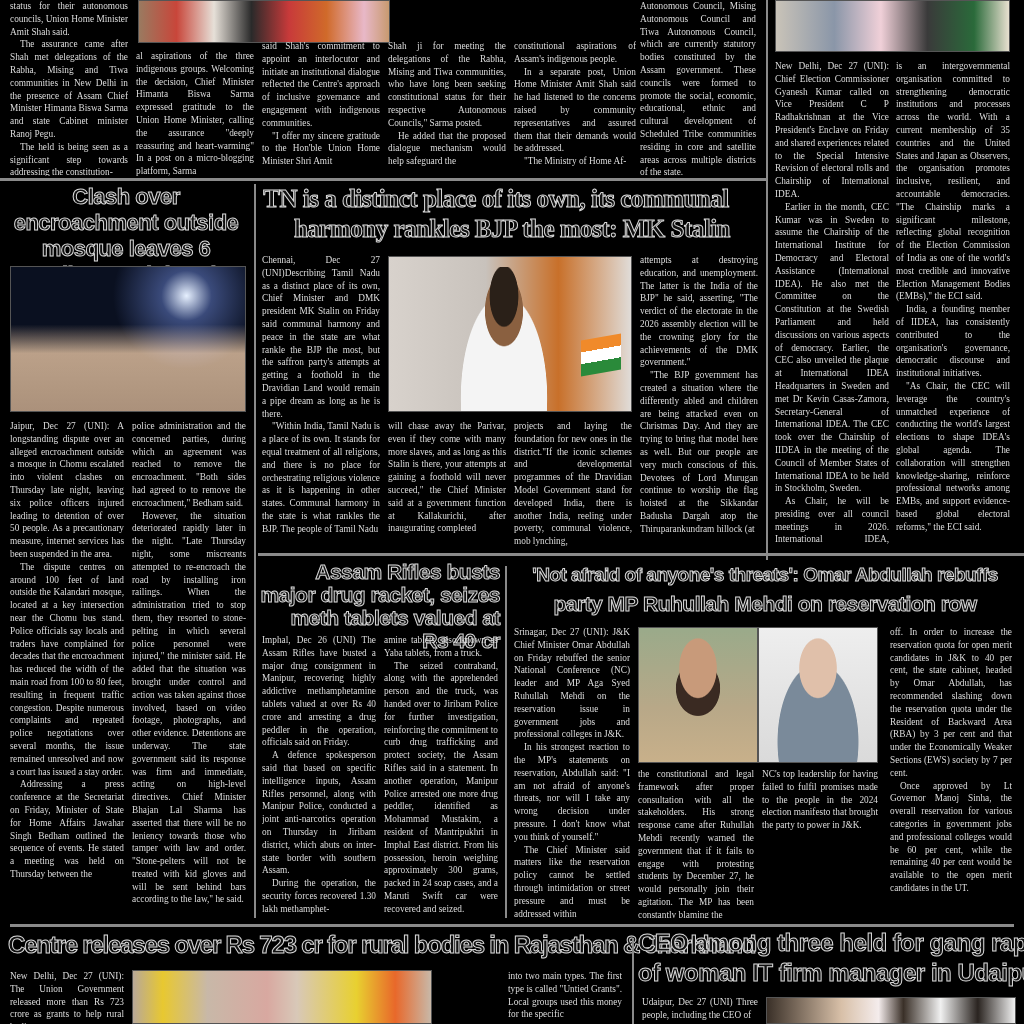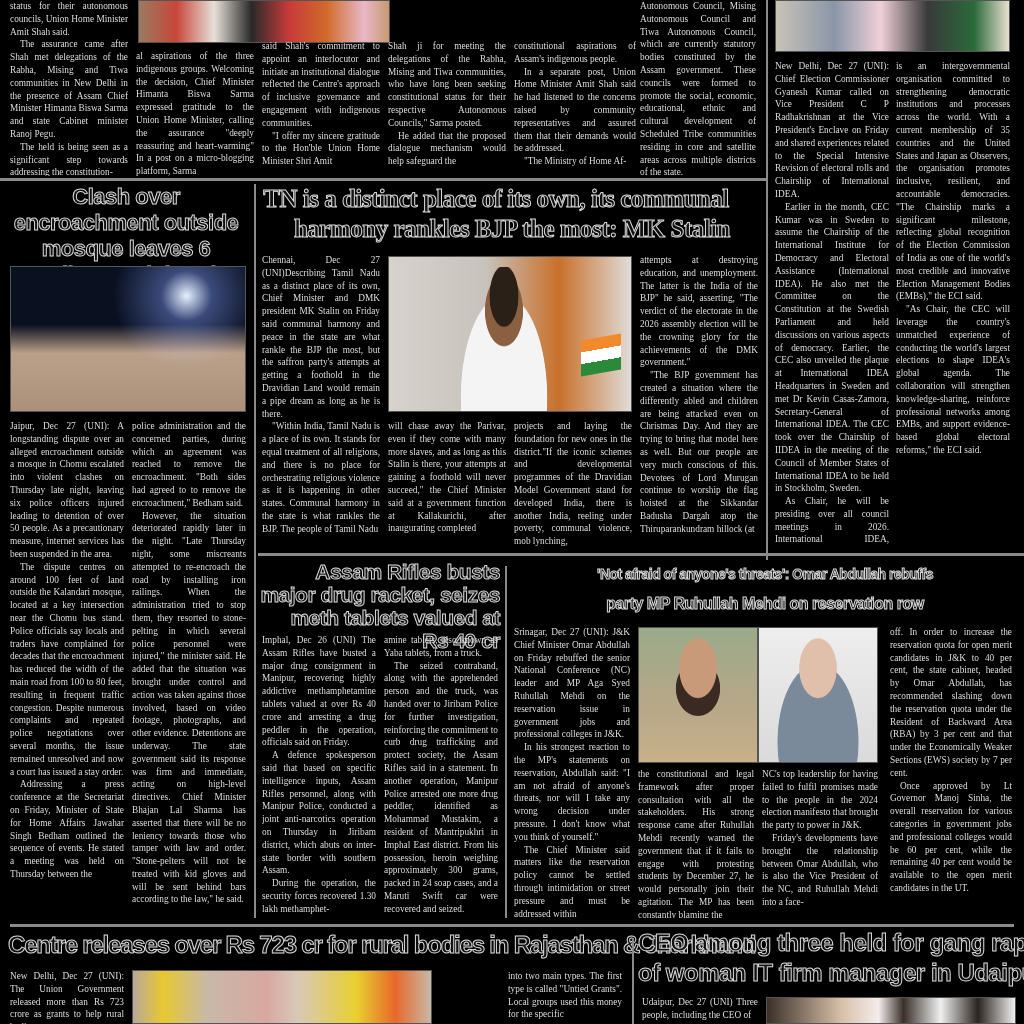--- a/index.html
+++ b/index.html
@@ -49,20 +49,21 @@
 <div class="rule-v" style="left:766px;top:0;height:560px"></div>
 
 <div class="photo" style="left:775px;top:0;width:235px;height:52px;background:linear-gradient(90deg,#c9c3b8 0%,#8a96a8 25%,#f0d0d8 45%,#3a3a3a 65%,#2a6a3a 85%,#e8e0d0 100%)"></div>
 <div class="abs txt" style="left:775px;top:60px;width:114px;height:488px">
   <p class="first">New Delhi, Dec 27 (UNI): Chief Election Commissioner Gyanesh Kumar called on Vice President C P Radhakrishnan at the Vice President's Enclave on Friday and shared experiences related to the Special Intensive Revision of electoral rolls and Chairship of International IDEA.</p>
   <p>Earlier in the month, CEC Kumar was in Sweden to assume the Chairship of the International Institute for Democracy and Electoral Assistance (International IDEA). He also met the Committee on the Constitution at the Swedish Parliament and held discussions on various aspects of democracy. Earlier, the CEC also unveiled the plaque at International IDEA Headquarters in Sweden and met Dr Kevin Casas-Zamora, Secretary-General of International IDEA. The CEC took over the Chairship of IIDEA in the meeting of the Council of Member States of International IDEA to be held in Stockholm, Sweden.</p>
   <p>As Chair, he will be presiding over all council meetings in 2026. International IDEA, established in 1995,</p>
 </div>
 <div class="abs txt" style="left:896px;top:60px;width:114px;height:488px">
   <p class="first">is an intergovernmental organisation committed to strengthening democratic institutions and processes across the world. With a current membership of 35 countries and the United States and Japan as Observers, the organisation promotes inclusive, resilient, and accountable democracies. "The Chairship marks a significant milestone, reflecting global recognition of the Election Commission of India as one of the world's most credible and innovative Election Management Bodies (EMBs)," the ECI said.</p>
+  <p>India, a founding member of IIDEA, has consistently contributed to the organisation's governance, democratic discourse and institutional initiatives.</p>
   <p>"As Chair, the CEC will leverage the country's unmatched experience of conducting the world's largest elections to shape IDEA's global agenda. The collaboration will strengthen knowledge-sharing, reinforce professional networks among EMBs, and support evidence-based global electoral reforms," the ECI said.</p>
 </div>
 
 <div class="rule-h" style="left:0;top:178px;width:766px"></div>
 
 <div class="abs head" style="left:6px;top:184px;width:240px;font-size:22px;line-height:26px">Clash over encroachment outside mosque leaves 6 policemen injured</div>
 <div class="photo" style="left:10px;top:266px;width:236px;height:146px;background:radial-gradient(circle at 75% 20%,#e6f0ff 0%,#3a4a7a 12%,#0a1020 35%),linear-gradient(180deg,transparent 40%,#b89a78 60%,#a88a68 100%);background-blend-mode:screen"></div>
 <div class="abs txt" style="left:10px;top:420px;width:114px;height:498px">
   <p class="first">Jaipur, Dec 27 (UNI): A longstanding dispute over an alleged encroachment outside a mosque in Chomu escalated into violent clashes on Thursday late night, leaving six police officers injured leading to detention of over 50 people. As a precautionary measure, internet services has been suspended in the area.</p>
   <p>The dispute centres on around 100 feet of land outside the Kalandari mosque, located at a key intersection near the Chomu bus stand. Police officials say locals and traders have complained for decades that the encroachment has reduced the width of the main road from 100 to 80 feet, resulting in frequent traffic congestion. Despite numerous complaints and repeated police negotiations over several months, the issue remained unresolved and now a court has issued a stay order.</p>
@@ -105,36 +106,35 @@
   <p>A defence spokesperson said that based on specific intelligence inputs, Assam Rifles personnel, along with Manipur Police, conducted a joint anti-narcotics operation on Thursday in Jiribam district, which abuts on inter-state border with southern Assam.</p>
   <p>During the operation, the security forces recovered 1.30 lakh methamphet-</p>
 </div>
 <div class="abs txt" style="left:384px;top:634px;width:114px;height:284px">
   <p class="first">amine tablets, also known as Yaba tablets, from a truck.</p>
   <p>The seized contraband, along with the apprehended person and the truck, was handed over to Jiribam Police for further investigation, reinforcing the commitment to curb drug trafficking and protect society, the Assam Rifles said in a statement. In another operation, Manipur Police arrested one more drug peddler, identified as Mohammad Mustakim, a resident of Mantripukhri in Imphal East district. From his possession, heroin weighing approximately 300 grams, packed in 24 soap cases, and a Maruti Swift car were recovered and seized.</p>
 </div>
 
 <div class="rule-v" style="left:505px;top:566px;height:352px"></div>
 
-<div class="abs head" style="left:510px;top:560px;width:510px;font-size:14px;line-height:29px;white-space:nowrap">'Not afraid of anyone's threats': Omar Abdullah rebuffs</div>
-<div class="abs head" style="left:510px;top:589px;width:510px;font-size:16px;line-height:29px;white-space:nowrap">party MP Ruhullah Mehdi on reservation row</div>
+<div class="abs head" style="left:510px;top:560px;width:510px;font-size:19px;line-height:29px;white-space:nowrap">'Not afraid of anyone's threats': Omar Abdullah rebuffs</div>
+<div class="abs head" style="left:510px;top:589px;width:510px;font-size:21px;line-height:29px;white-space:nowrap">party MP Ruhullah Mehdi on reservation row</div>
 
 <div class="abs txt" style="left:514px;top:626px;width:116px;height:292px">
   <p class="first">Srinagar, Dec 27 (UNI): J&amp;K Chief Minister Omar Abdullah on Friday rebuffed the senior National Conference (NC) leader and MP Aga Syed Ruhullah Mehdi on the reservation issue in government jobs and professional colleges in J&amp;K.</p>
   <p>In his strongest reaction to the MP's statements on reservation, Abdullah said: "I am not afraid of anyone's threats, nor will I take any wrong decision under pressure. I don't know what you think of yourself."</p>
   <p>The Chief Minister said matters like the reservation policy cannot be settled through intimidation or street pressure and must be addressed within</p>
 </div>
 <div class="photo" style="left:638px;top:627px;width:120px;height:136px;background:radial-gradient(ellipse at 50% 30%,#c89a7a 22%,transparent 23%),radial-gradient(ellipse at 50% 45%,#3a2a22 26%,transparent 27%),linear-gradient(180deg,#9aaa8a 0%,#b8a888 60%,#c8b08a 100%)"></div>
 <div class="photo" style="left:758px;top:627px;width:120px;height:136px;background:radial-gradient(ellipse at 50% 30%,#e0c0aa 22%,transparent 23%),radial-gradient(ellipse at 50% 85%,#7a8a9a 48%,transparent 49%),linear-gradient(180deg,#eeeeee 0%,#dadada 100%)"></div>
 <div class="abs txt" style="left:638px;top:768px;width:116px;height:150px">
   <p class="first">the constitutional and legal framework after proper consultation with all the stakeholders. His strong response came after Ruhullah Mehdi recently warned the government that if it fails to engage with protesting students by December 27, he would personally join their agitation. The MP has been constantly blaming the</p>
 </div>
 <div class="abs txt" style="left:762px;top:768px;width:116px;height:150px">
   <p class="first">NC's top leadership for having failed to fulfil promises made to the people in the 2024 election manifesto that brought the party to power in J&amp;K.</p>
-  <p>Friday's developments have brought the relationship between Omar Abdullah, who is also the Vice President of the NC, and Ruhullah Mehdi into a face-</p>
 </div>
 <div class="abs txt" style="left:890px;top:626px;width:122px;height:292px">
   <p class="first">off. In order to increase the reservation quota for open merit candidates in J&amp;K to 40 per cent, the state cabinet, headed by Omar Abdullah, has recommended slashing down the reservation quota under the Resident of Backward Area (RBA) by 3 per cent and that under the Economically Weaker Sections (EWS) society by 7 per cent.</p>
   <p>Once approved by Lt Governor Manoj Sinha, the overall reservation for various categories in government jobs and professional colleges would be 60 per cent, while the remaining 40 per cent would be available to the open merit candidates in the UT.</p>
 </div>
 
 <div class="rule-h" style="left:10px;top:924px;width:1004px"></div>
 
 <div class="abs head" style="left:8px;top:930px;width:620px;font-size:24px;line-height:30px;white-space:nowrap;letter-spacing:-1.2px">Centre releases over Rs 723 cr for rural bodies in Rajasthan &amp; Jharkhand</div>
 <div class="abs txt" style="left:10px;top:970px;width:114px;height:54px">

